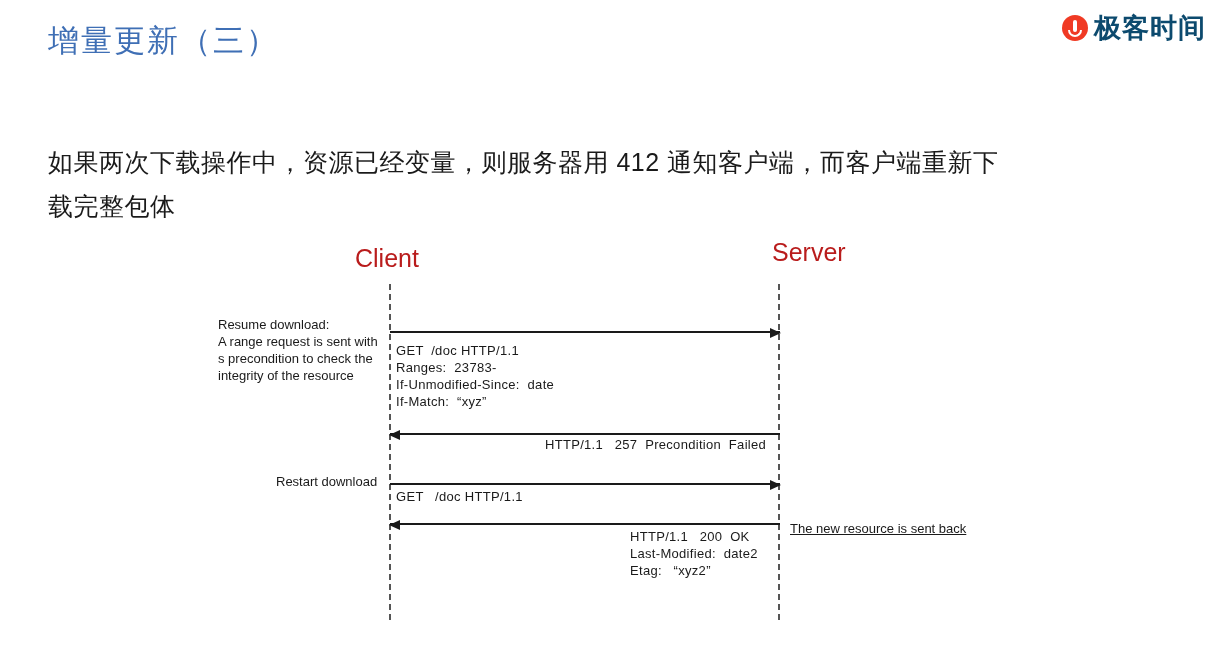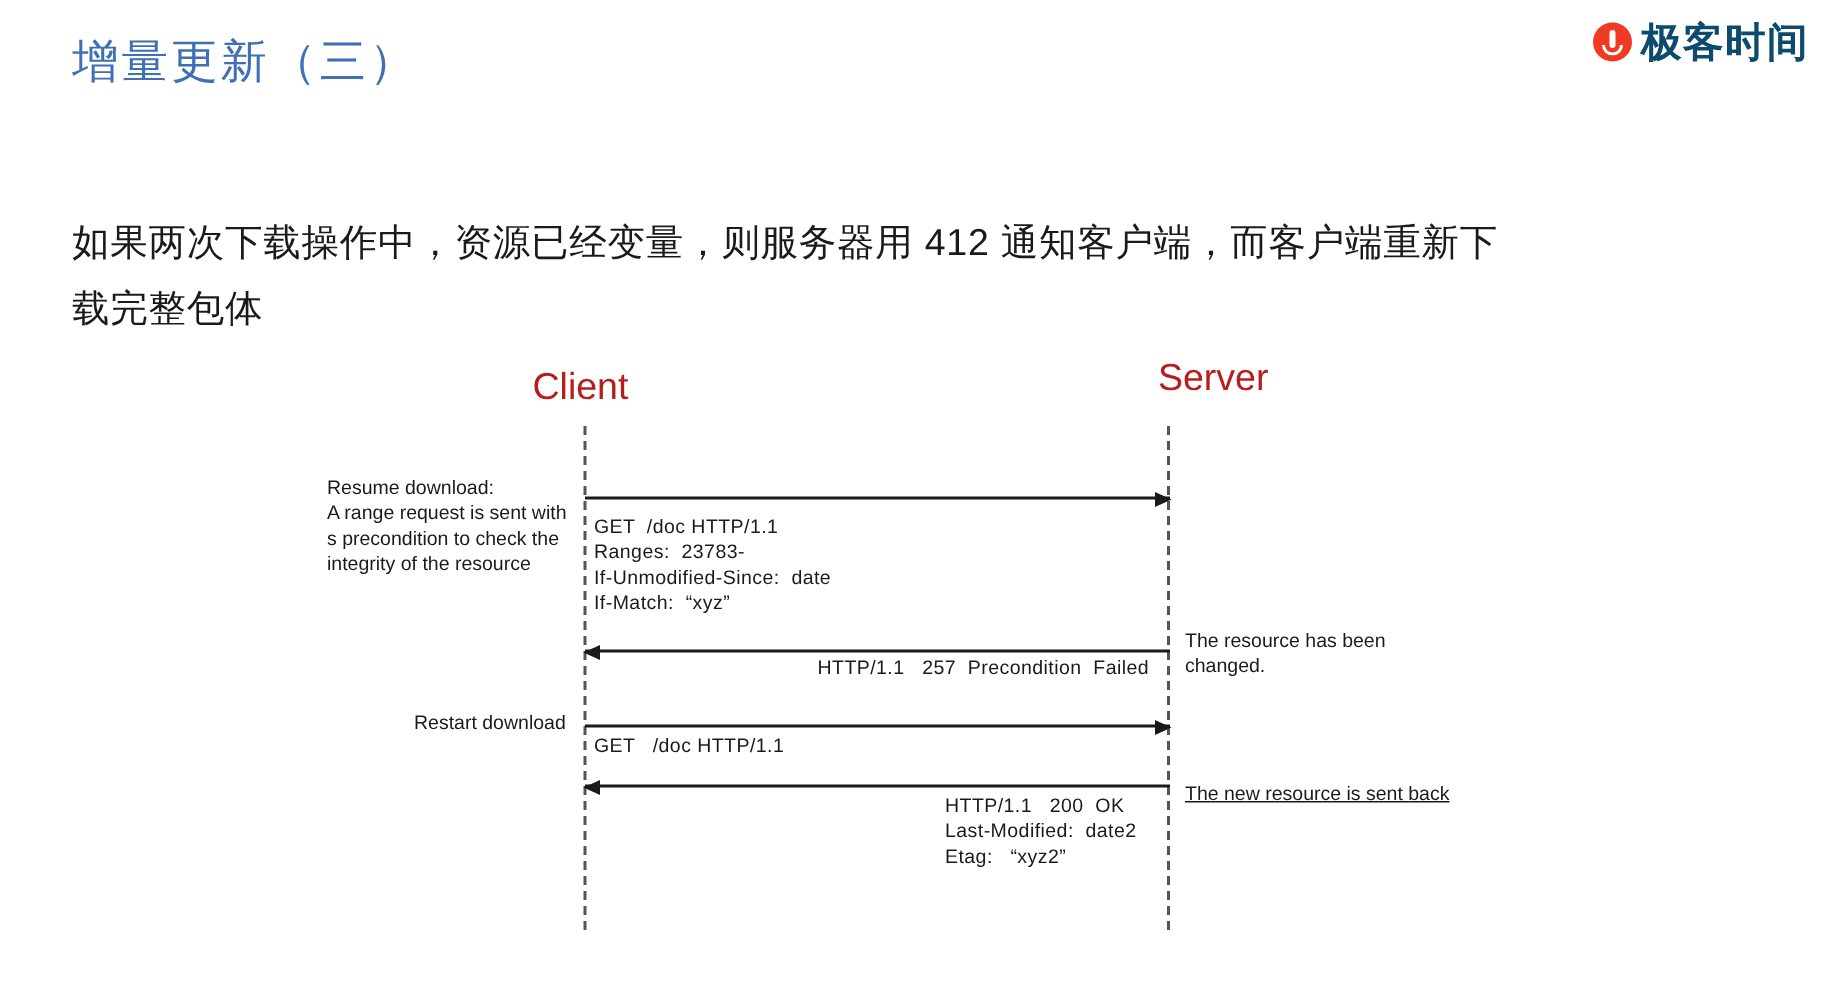--- a/index.html
+++ b/index.html
@@ -190,21 +190,19 @@
 
   <div class="note note-left-1">Resume download:
 A range request is sent with
 s precondition to check the
 integrity of the resource</div>
   <div class="note mono note-req-1">GET  /doc HTTP/1.1
 Ranges:  23783-
 If-Unmodified-Since:  date
 If-Match:  “xyz”</div>
   <div class="note mono note-resp-1">HTTP/1.1   257  Precondition  Failed</div>
-  <div class="note note-right-1">The resource has been
-changed.</div>
   <div class="note note-left-2">Restart download</div>
   <div class="note mono note-req-2">GET   /doc HTTP/1.1</div>
   <div class="note mono note-resp-2">HTTP/1.1   200  OK
 Last-Modified:  date2
 Etag:   “xyz2”</div>
   <div class="note note-right-2">The new resource is sent back</div>
 </div>
 
 </body></html>

